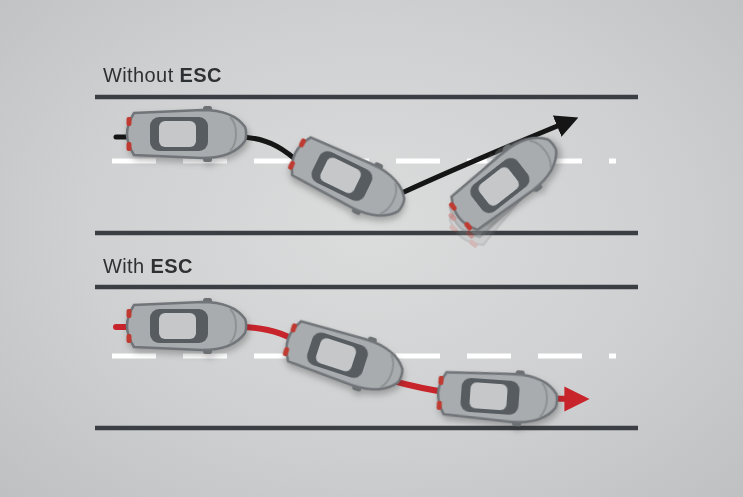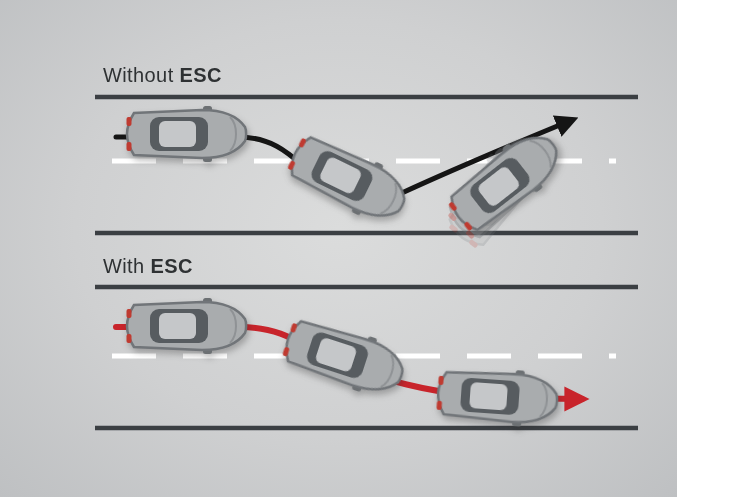--- a/index.html
+++ b/index.html
@@ -1,18 +1,18 @@
 <!DOCTYPE html>
 <html style="--bg-center: #dbdcdc; --bg-mid: #cfd0d1; --bg-edge: #bec0c2; --title-text: #2e3133; --road-edge: #3b3f43; --lane-dash: #ffffff; --path-black: #151515; --path-red: #c8242b; --car-body: #a9acae; --car-outline: #717579; --car-glass: #575c60; --car-roof: #c5c7c9; --car-mirror: #6c7073; --car-light: #bf3b31; --car-front-line: #8f9295;"><head>
 <meta charset="utf-8">
 <style>
   html, body { margin: 0; padding: 0; }
   .stage {
     position: relative;
-    width: 677px;
+    width: 743px;
     height: 497px;
     overflow: hidden;
     background: radial-gradient(ellipse at 50% 46%,
       var(--bg-center) 0%,
       var(--bg-mid) 55%,
       var(--bg-edge) 100%);
   }
   svg { display: block; }
 
   .title {

